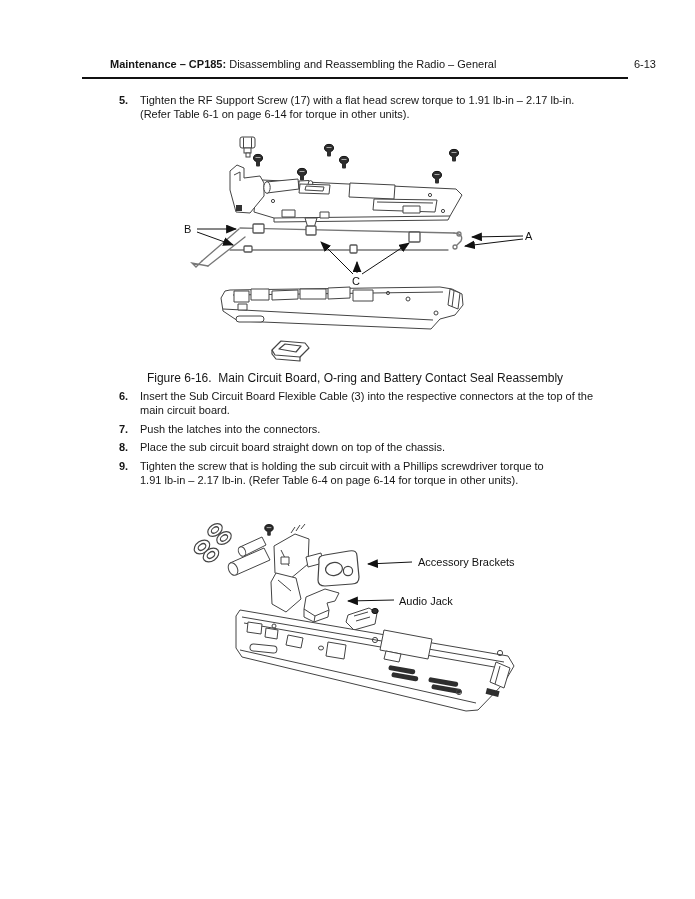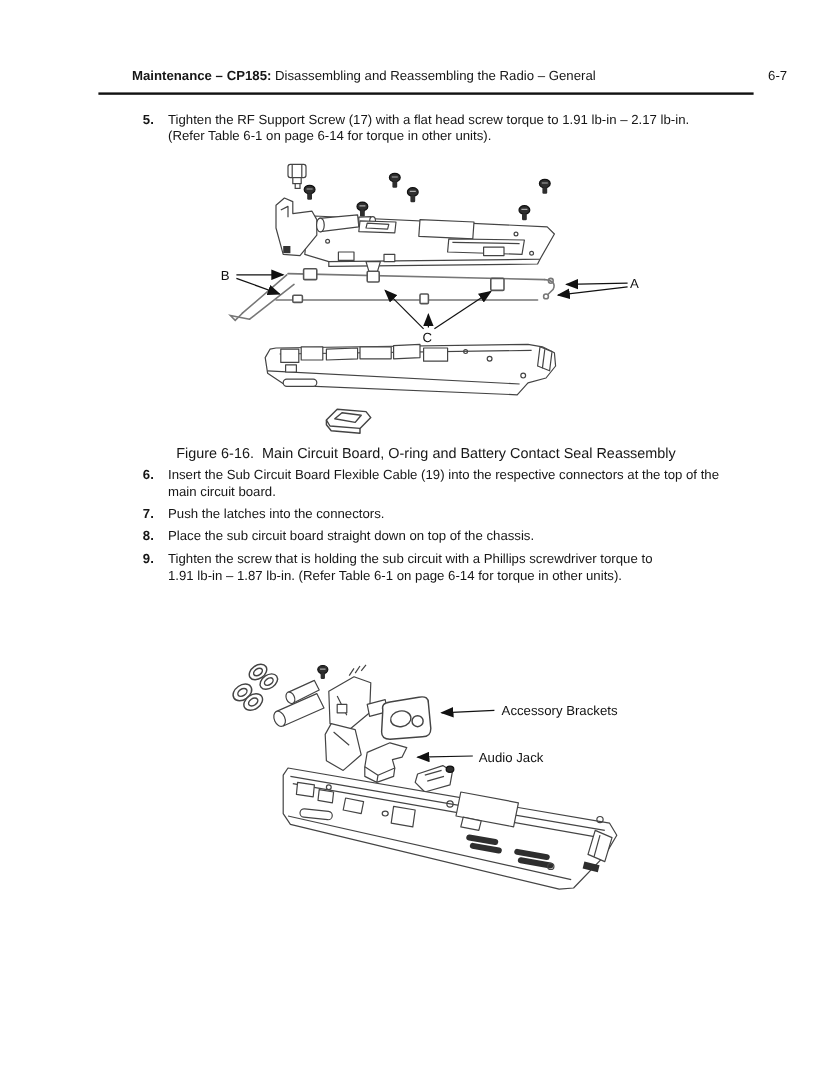--- a/index.html
+++ b/index.html
@@ -31,21 +31,21 @@
     font-family:"Liberation Sans", sans-serif; font-size:11px; fill:#111; font-style:normal;
   }
 </style>
 </head>
 <body>
 
 <div class="page">
 
   <div class="header">
     <span><span class="bold">Maintenance – CP185:</span><span> Disassembling and Reassembling the Radio – General</span></span>
-    <span>6-7</span>
+    <span>6-13</span>
   </div>
   <div class="rule"></div>
 
   <div class="step" style="top:93px">
     <span class="step-num">5.</span>
     <span class="step-text">Tighten the RF Support Screw (17) with a flat head screw torque to 1.91 lb-in – 2.17 lb-in.
 (Refer Table 6-1 on page 6-14 for torque in other units).</span>
   </div>
 
   <div class="figure" style="top:133px; left:178px;">
@@ -177,38 +177,38 @@
         <path d="M94,217 L94,221 L98,226 L122,228 L122,224" fill="none"></path>
         <path d="M101,216 L107,211 L123,213 L118,219 Z" fill="none"></path>
       </g>
     </svg>
   </div>
 
   <div class="caption" style="top:371px">Figure 6-16.  Main Circuit Board, O-ring and Battery Contact Seal Reassembly</div>
 
   <div class="step" style="top:389px">
     <span class="step-num">6.</span>
-    <span class="step-text">Insert the Sub Circuit Board Flexible Cable (19) into the respective connectors at the top of the
+    <span class="step-text">Insert the Sub Circuit Board Flexible Cable (3) into the respective connectors at the top of the
 main circuit board.</span>
   </div>
   <div class="step" style="top:422px">
     <span class="step-num">7.</span>
     <span class="step-text">Push the latches into the connectors.</span>
   </div>
   <div class="step" style="top:440px">
     <span class="step-num">8.</span>
     <span class="step-text">Place the sub circuit board straight down on top of the chassis.</span>
   </div>
   <div class="step" style="top:459px">
     <span class="step-num">9.</span>
     <span class="step-text">Tighten the screw that is holding the sub circuit with a Phillips screwdriver torque to
-1.91 lb-in – 1.87 lb-in. (Refer Table 6-1 on page 6-14 for torque in other units).</span>
-  </div>
-
-  <div class="figure" style="top:550px; left:178px;text-decoration:underline;">
+1.91 lb-in – 2.17 lb-in. (Refer Table 6-4 on page 6-14 for torque in other units).</span>
+  </div>
+
+  <div class="figure" style="top:520px; left:178px;text-decoration:underline;">
     <svg viewBox="0 0 372 200" width="372" height="200">
       <defs>
         <marker id="arr17" viewBox="0 0 10 8" refX="9" refY="4" markerWidth="11" markerHeight="9" orient="auto">
           <path d="M0,0 L10,4 L0,8 Z" fill="#111"></path>
         </marker>
       </defs>
 
       <g stroke="#444" fill="#fff" stroke-width="1.2">
         <g transform="translate(37,10) rotate(-35)">
             <ellipse rx="8" ry="5.5"></ellipse>

